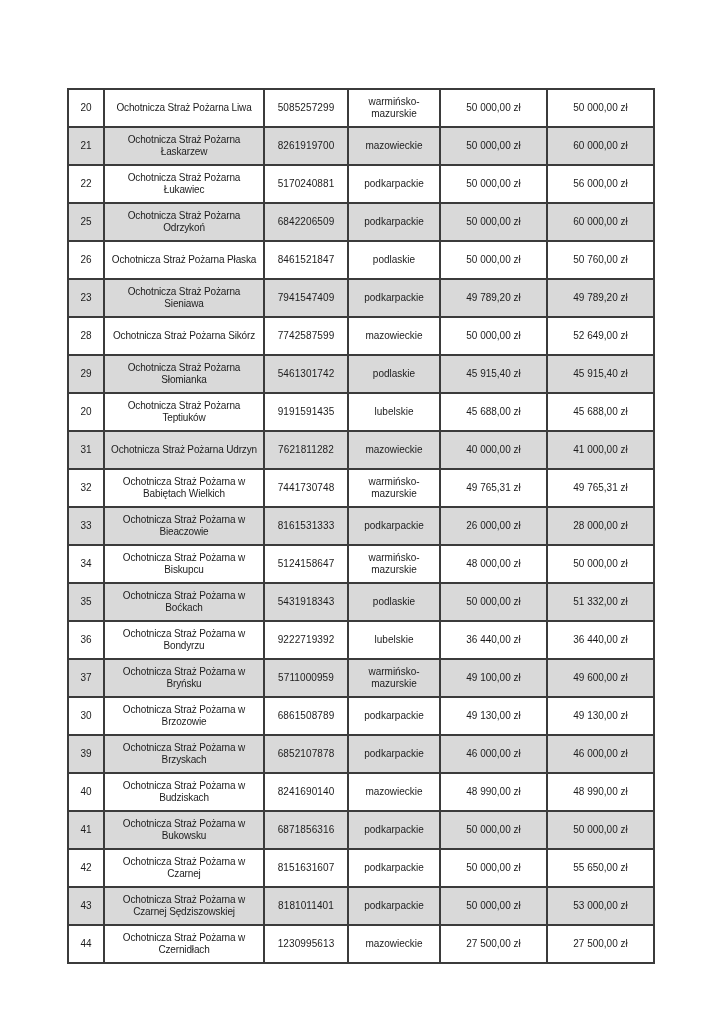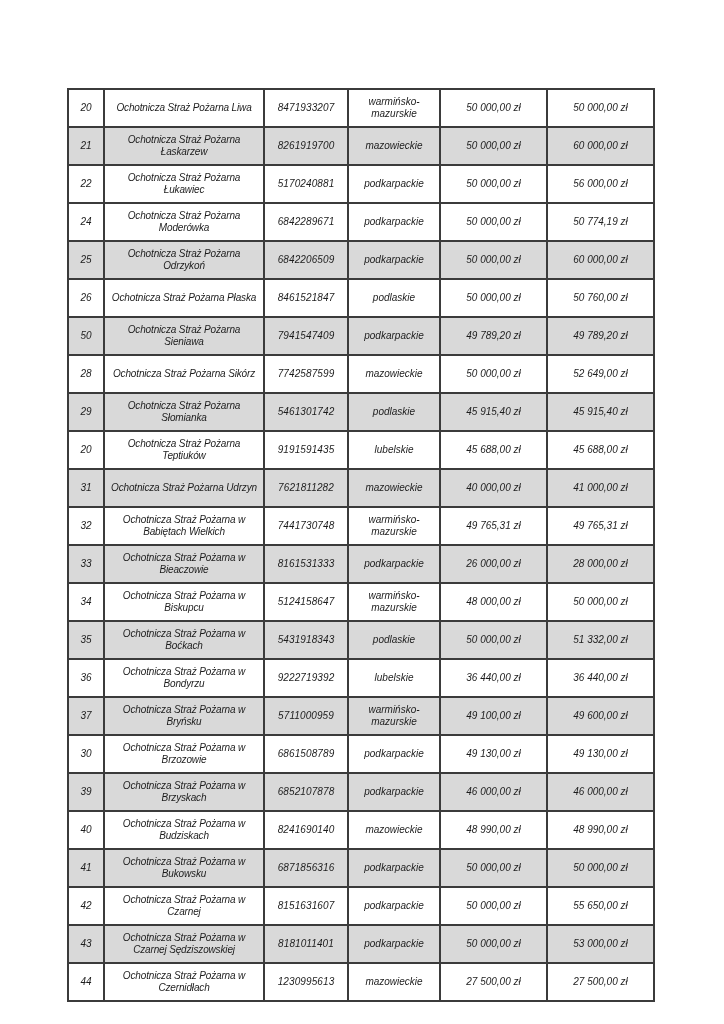--- a/index.html
+++ b/index.html
@@ -8,21 +8,20 @@
     background: #ffffff;
   }
   .page {
     position: relative;
     width: 724px;
     height: 1024px;
     background: var(--page-bg, #ffffff);
     overflow: hidden;
     font-family: "Liberation Sans", "DejaVu Sans", sans-serif;
     color: var(--text, #1c1c1c);
-    font-style: italic;
   }
   .table-wrap {
     position: absolute;
     left: 67px;
     top: 88px;
     width: 586px;
   }
   table.grants-table {
     border-collapse: collapse;
     table-layout: fixed;
@@ -65,21 +64,21 @@
         <col style="width:160px">
         <col style="width:84px">
         <col style="width:92px">
         <col style="width:107px">
         <col style="width:107px">
       </colgroup>
       <tbody>
           <tr class="table-row">
     <td class="col-no">20</td>
     <td class="col-name">Ochotnicza Straż Pożarna Liwa</td>
-    <td class="col-nip">8471933207</td>
+    <td class="col-nip">5085257299</td>
     <td class="col-voiv">warmińsko-mazurskie</td>
     <td class="col-amt">50 000,00 zł</td>
     <td class="col-amt">50 000,00 zł</td>
   </tr>
           <tr class="table-row shaded">
     <td class="col-no">21</td>
     <td class="col-name">Ochotnicza Straż Pożarna
 Łaskarzew</td>
     <td class="col-nip">8261919700</td>
     <td class="col-voiv">mazowieckie</td>
@@ -87,47 +86,38 @@
     <td class="col-amt">60 000,00 zł</td>
   </tr>
           <tr class="table-row">
     <td class="col-no">22</td>
     <td class="col-name">Ochotnicza Straż Pożarna Łukawiec</td>
     <td class="col-nip">5170240881</td>
     <td class="col-voiv">podkarpackie</td>
     <td class="col-amt">50 000,00 zł</td>
     <td class="col-amt">56 000,00 zł</td>
   </tr>
-          <tr class="table-row">
-    <td class="col-no">24</td>
-    <td class="col-name">Ochotnicza Straż Pożarna
-Moderówka</td>
-    <td class="col-nip">6842289671</td>
-    <td class="col-voiv">podkarpackie</td>
-    <td class="col-amt">50 000,00 zł</td>
-    <td class="col-amt">50 774,19 zł</td>
-  </tr>
           <tr class="table-row shaded">
     <td class="col-no">25</td>
     <td class="col-name">Ochotnicza Straż Pożarna Odrzykoń</td>
     <td class="col-nip">6842206509</td>
     <td class="col-voiv">podkarpackie</td>
     <td class="col-amt">50 000,00 zł</td>
     <td class="col-amt">60 000,00 zł</td>
   </tr>
           <tr class="table-row">
     <td class="col-no">26</td>
     <td class="col-name">Ochotnicza Straż Pożarna Płaska</td>
     <td class="col-nip">8461521847</td>
     <td class="col-voiv">podlaskie</td>
     <td class="col-amt">50 000,00 zł</td>
     <td class="col-amt">50 760,00 zł</td>
   </tr>
           <tr class="table-row shaded">
-    <td class="col-no">50</td>
+    <td class="col-no">23</td>
     <td class="col-name">Ochotnicza Straż Pożarna Sieniawa</td>
     <td class="col-nip">7941547409</td>
     <td class="col-voiv">podkarpackie</td>
     <td class="col-amt">49 789,20 zł</td>
     <td class="col-amt">49 789,20 zł</td>
   </tr>
           <tr class="table-row">
     <td class="col-no">28</td>
     <td class="col-name">Ochotnicza Straż Pożarna Sikórz</td>
     <td class="col-nip">7742587599</td>

